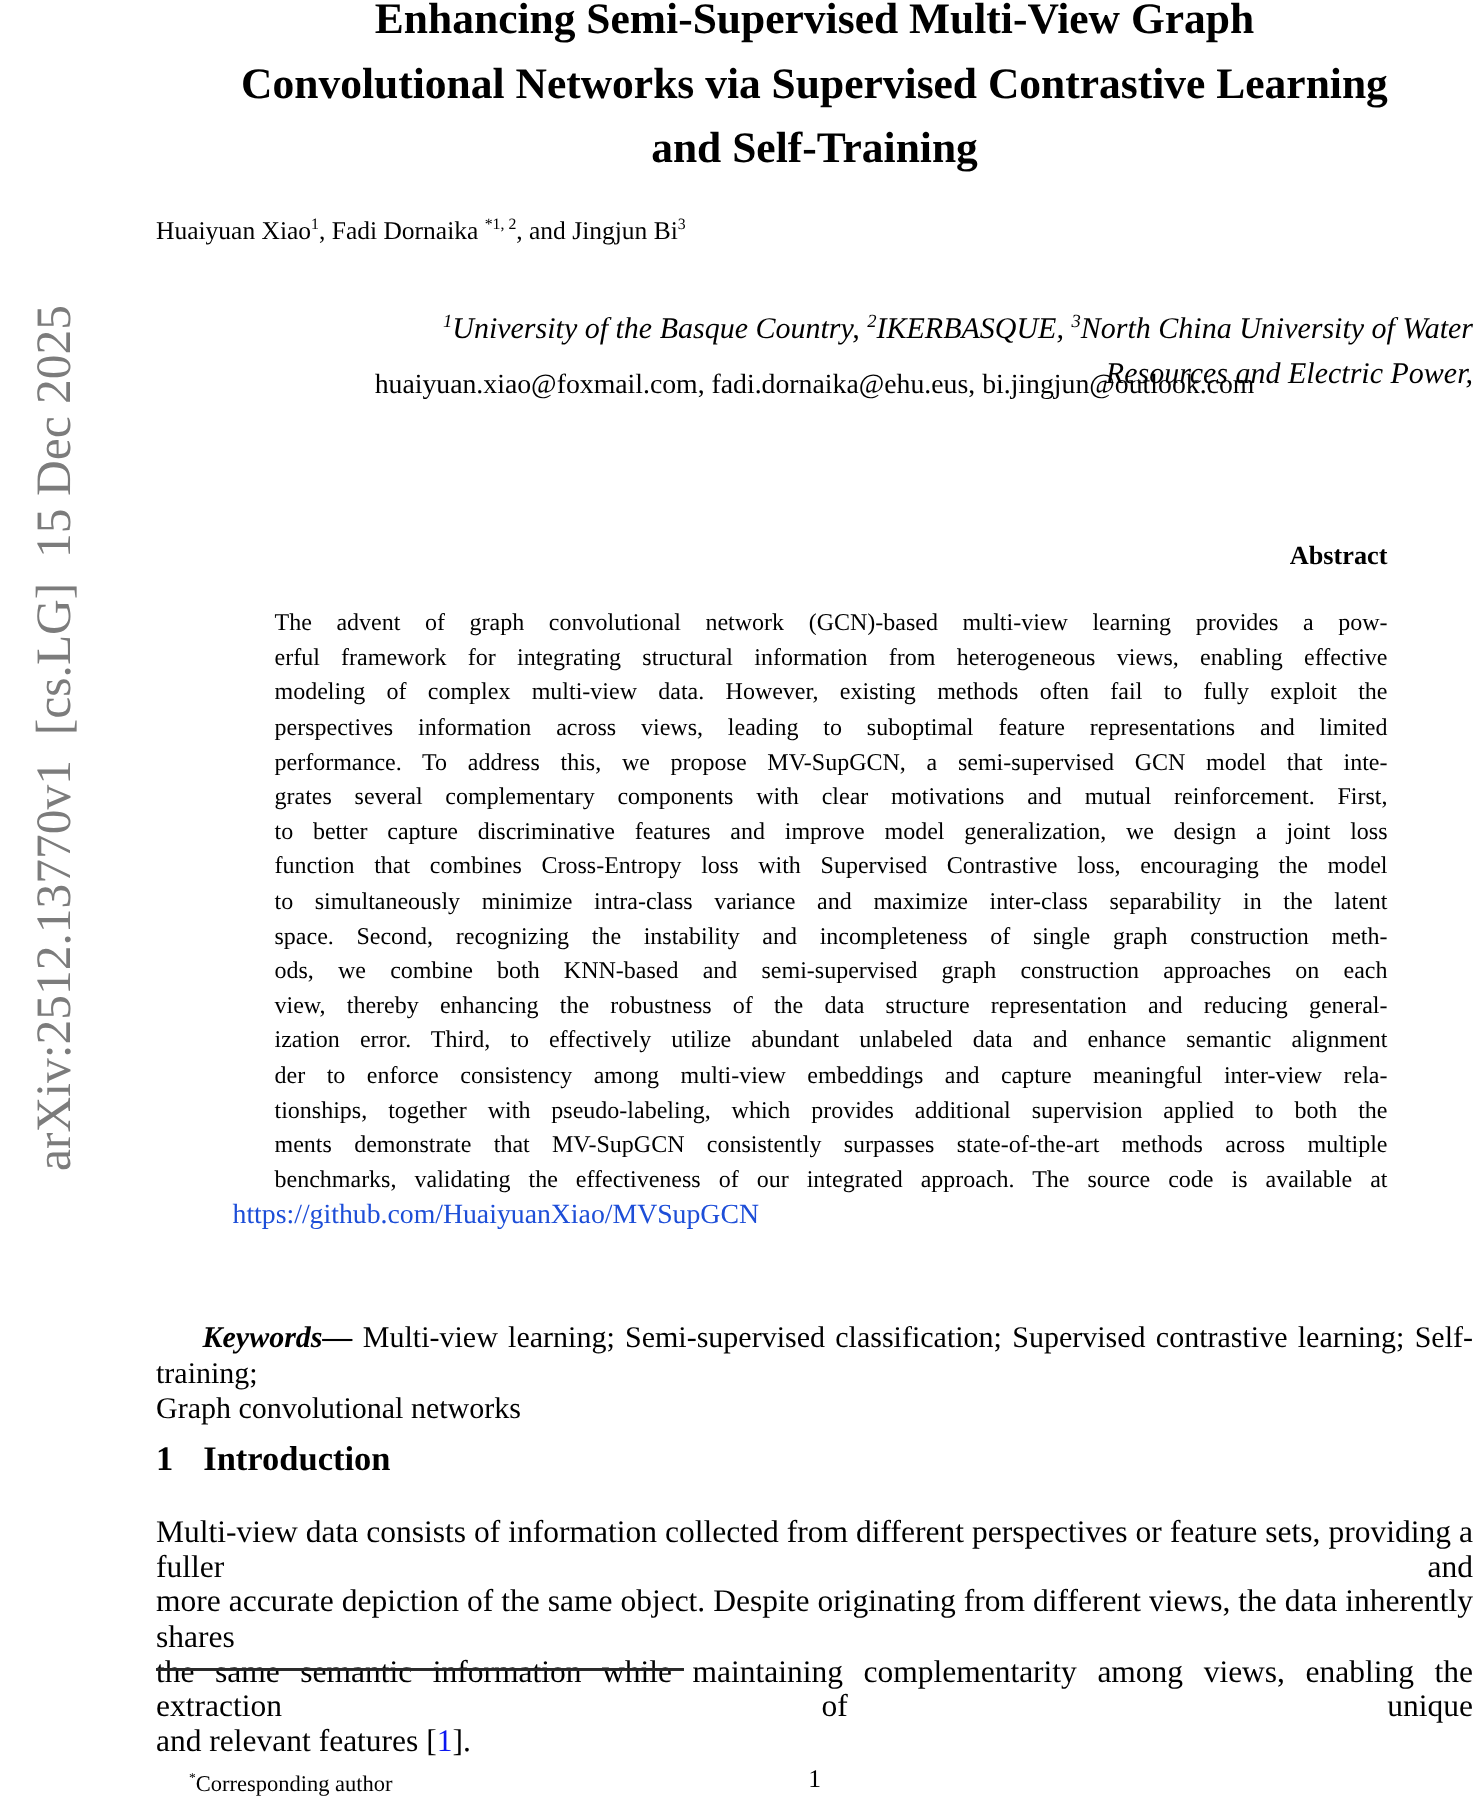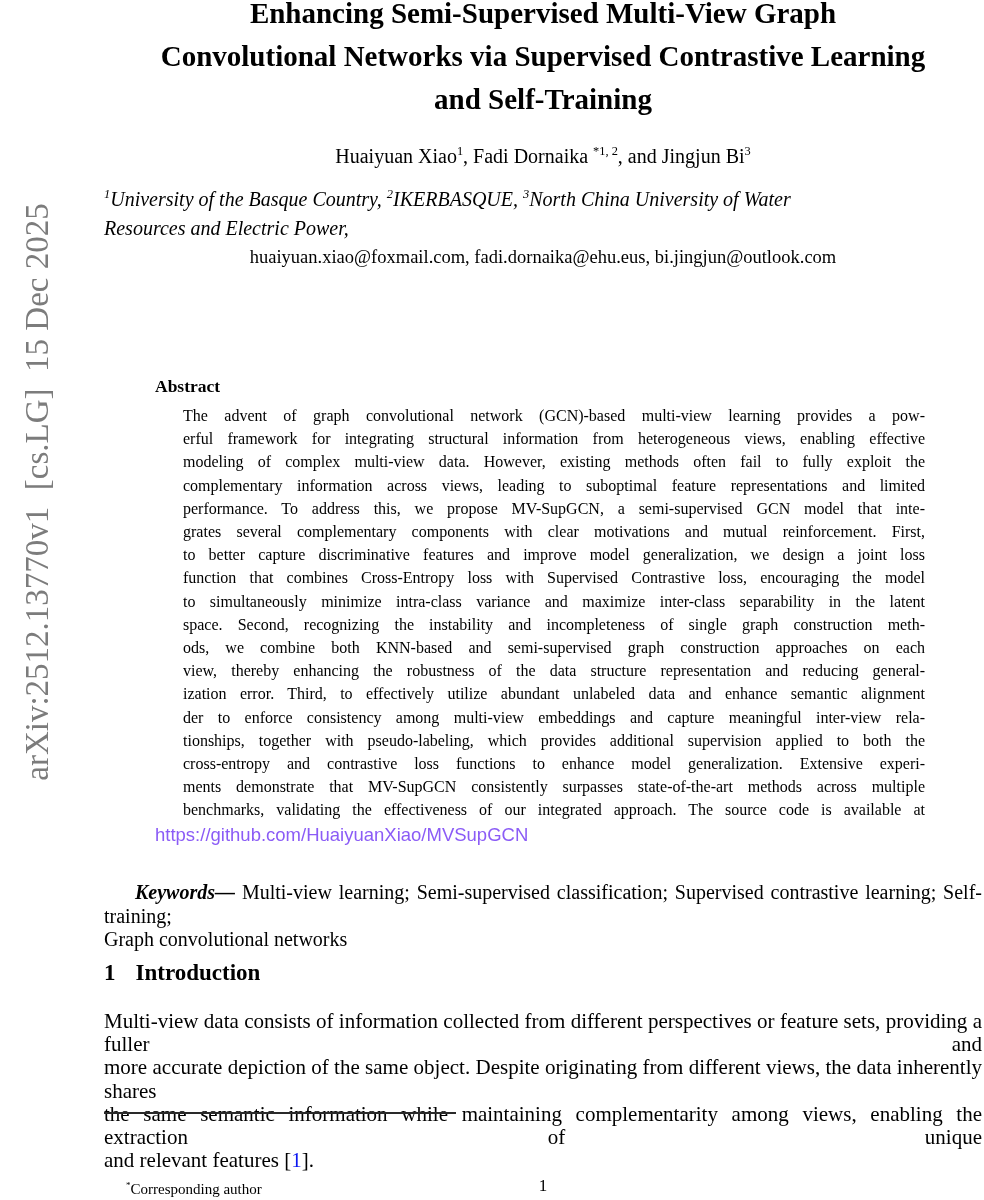--- a/index.html
+++ b/index.html
@@ -18,51 +18,51 @@
   }
 
   .title {
     position:absolute; top:-8px; left:0; width:100%;
     text-align:center; font-weight:bold; font-size:29px; line-height:43px;
     margin:0;
   }
 
   .authors {
     position:absolute; top:144px; left:0; width:100%;
-    text-align:center; font-size:20px; white-space:nowrap;
+    font-size:17px; white-space:nowrap;
   }
   .authors sup, .affils sup { font-size:62%; }
 
   .affils {
-    position:absolute; top:180px; left:0; width:100%;
-    text-align:left; font-style:italic; font-size:20px; line-height:29px;
+    position:absolute; top:200px; left:0; width:100%;
+    text-align:right; font-style:italic; font-size:20px; line-height:29px;
   }
 
   .emails {
     position:absolute; top:247px; left:0; width:100%;
     text-align:center; font-family:Liberation Serif, serif;
     font-size:18.5px; white-space:nowrap;
   }
 
   .abstract-head {
-    position:absolute; top:376px; left:51px; width:770px;
-    text-align:left; font-weight:bold; font-size:17.5px;
+    position:absolute; top:360px; left:51px; width:770px;
+    text-align:right; font-weight:bold; font-size:17.5px;
   }
 
   .abstract-body {
     position:absolute; top:404px; left:51px; width:770px;
     font-size:16px; line-height:23.2px;
   }
   .jline { text-align:justify; text-align-last:justify; }
   .abstract-body > div:first-child { text-indent:28px; }
 
   .url-line { margin-top:1px; }
   .url-link {
-    font-family:Liberation Sans, sans-serif; font-size:18.5px;
-    color:#8b5cf6; text-decoration:none;
+    font-family:Liberation Serif, serif; font-size:18.5px;
+    color:#1d4ed8; text-decoration:none;
   }
 
   .keywords {
     position:absolute; top:881px; left:0; width:878px;
     font-size:20px; line-height:23.5px;
   }
   .kw-line1 { text-align:justify; text-align-last:justify; text-indent:31px; }
   .kw-label { font-weight:bold; font-style:italic; }
 
   .section-head {
@@ -116,33 +116,32 @@
 
     <div class="emails">huaiyuan.xiao@foxmail.com, fadi.dornaika@ehu.eus, bi.jingjun@outlook.com</div>
 
     <div class="abstract-head">Abstract</div>
 
     <div class="abstract-body">
       <div>
           <div class="jline">The advent of graph convolutional network (GCN)-based multi-view learning provides a pow-</div>
           <div class="jline">erful framework for integrating structural information from heterogeneous views, enabling effective</div>
           <div class="jline">modeling of complex multi-view data. However, existing methods often fail to fully exploit the</div>
-          <div class="jline">complementary information across views, leading to suboptimal feature representations and limited</div>
+          <div class="jline">perspectives information across views, leading to suboptimal feature representations and limited</div>
           <div class="jline">performance. To address this, we propose MV-SupGCN, a semi-supervised GCN model that inte-</div>
           <div class="jline">grates several complementary components with clear motivations and mutual reinforcement. First,</div>
           <div class="jline">to better capture discriminative features and improve model generalization, we design a joint loss</div>
           <div class="jline">function that combines Cross-Entropy loss with Supervised Contrastive loss, encouraging the model</div>
           <div class="jline">to simultaneously minimize intra-class variance and maximize inter-class separability in the latent</div>
           <div class="jline">space. Second, recognizing the instability and incompleteness of single graph construction meth-</div>
           <div class="jline">ods, we combine both KNN-based and semi-supervised graph construction approaches on each</div>
           <div class="jline">view, thereby enhancing the robustness of the data structure representation and reducing general-</div>
           <div class="jline">ization error. Third, to effectively utilize abundant unlabeled data and enhance semantic alignment</div>
           <div class="jline">der to enforce consistency among multi-view embeddings and capture meaningful inter-view rela-</div>
           <div class="jline">tionships, together with pseudo-labeling, which provides additional supervision applied to both the</div>
-          <div class="jline">cross-entropy and contrastive loss functions to enhance model generalization. Extensive experi-</div>
           <div class="jline">ments demonstrate that MV-SupGCN consistently surpasses state-of-the-art methods across multiple</div>
           <div class="jline">benchmarks, validating the effectiveness of our integrated approach. The source code is available at</div>
         </div>
       <div class="url-line"><a href="#" class="url-link">https://github.com/HuaiyuanXiao/MVSupGCN</a></div>
     </div>
 
     <div class="keywords">
       <div class="kw-line1"><span class="kw-label">Keywords—</span> <span>Multi-view learning; Semi-supervised classification; Supervised contrastive learning; Self-training;</span></div>
       <div>Graph convolutional networks</div>
     </div>

